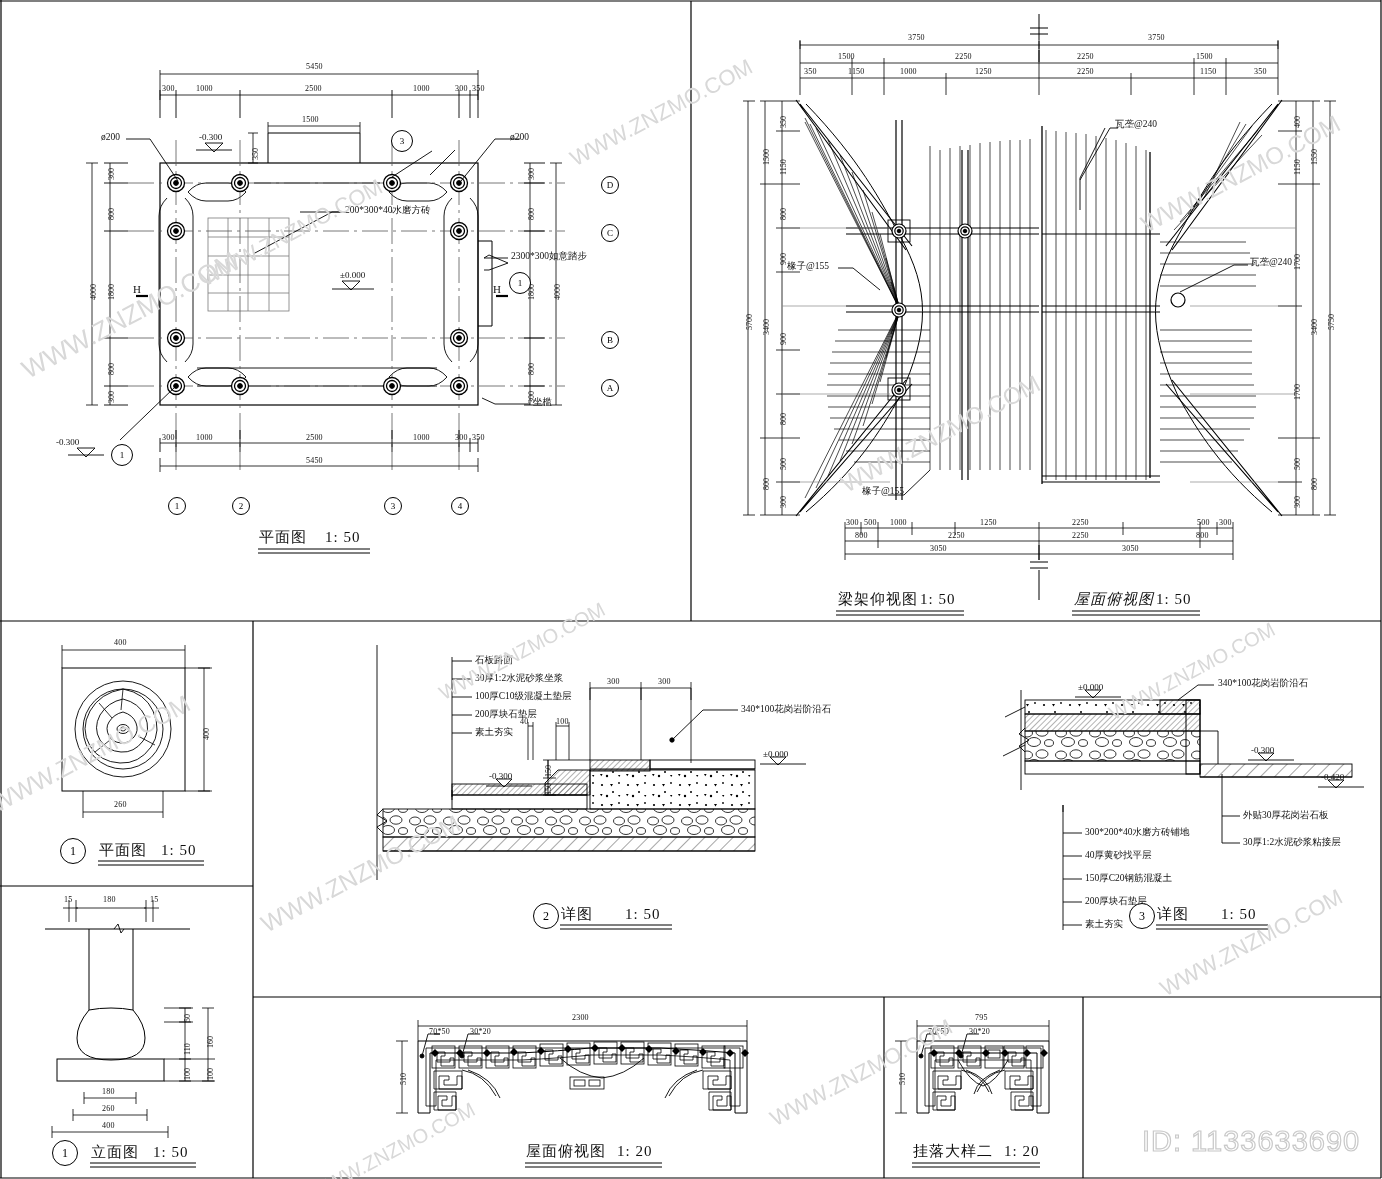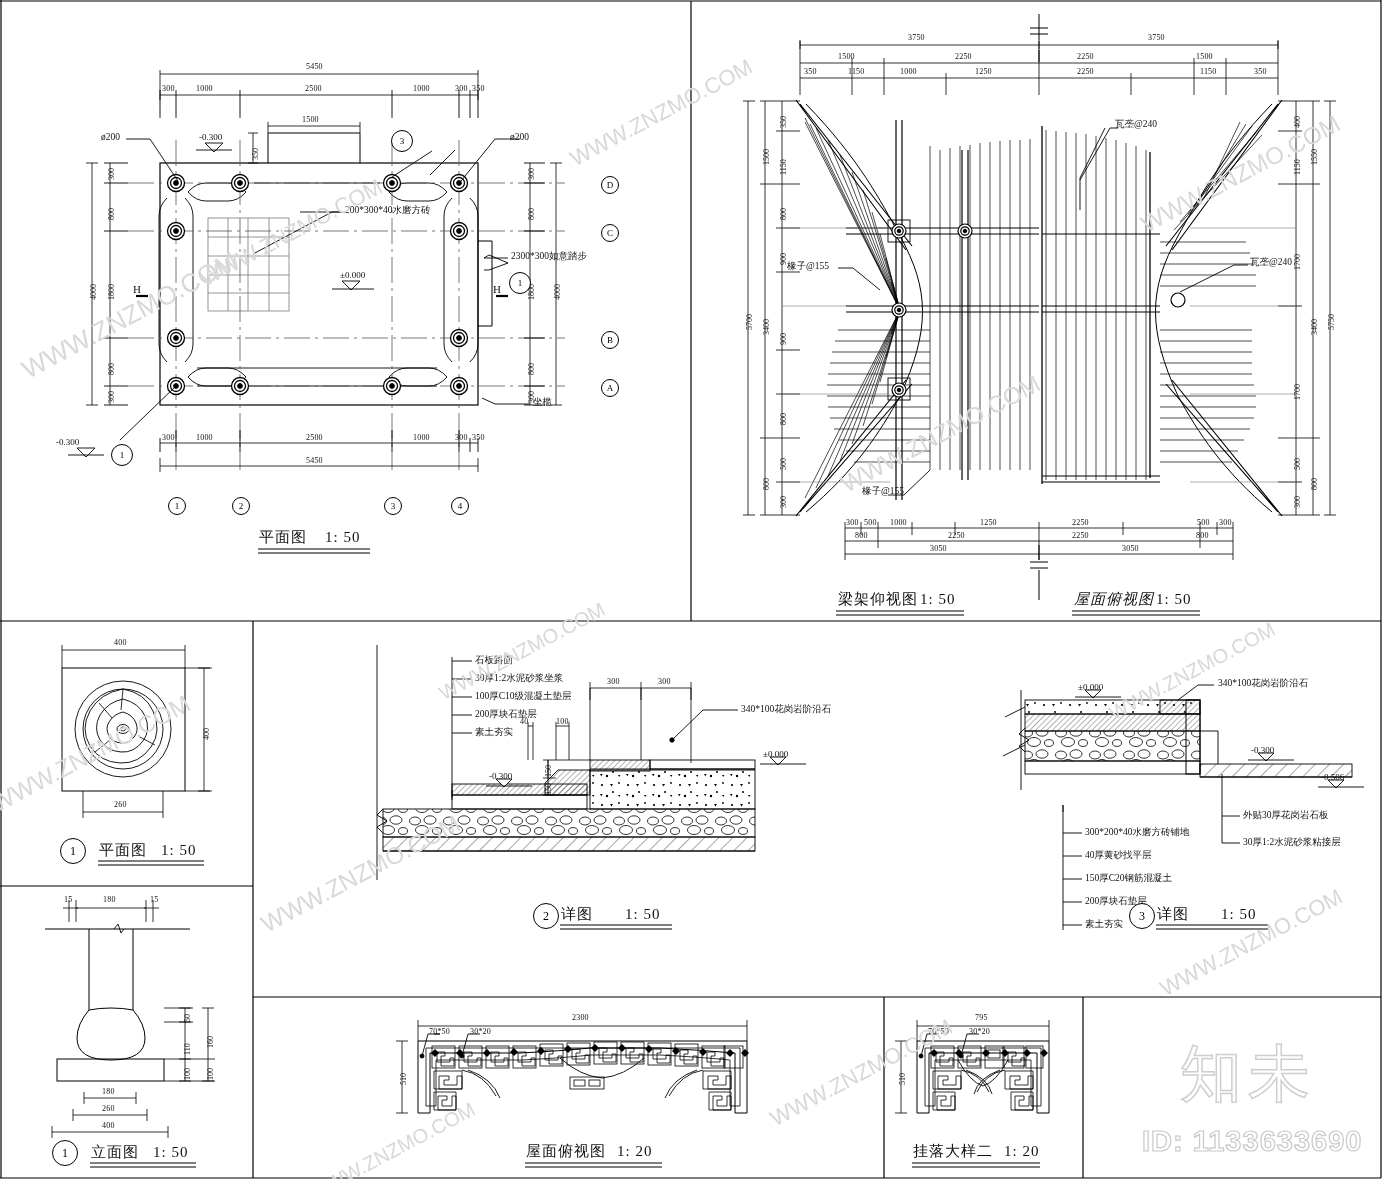--- a/index.html
+++ b/index.html
@@ -1090,21 +1090,21 @@
 <div class="txt note" style="left:1085px;top:828px;">300*200*40水磨方砖铺地</div>
 <div class="txt note" style="left:1085px;top:851px;">40厚黄砂找平层</div>
 <div class="txt note" style="left:1085px;top:874px;">150厚C20钢筋混凝土</div>
 <div class="txt note" style="left:1085px;top:897px;">200厚块石垫层</div>
 <div class="txt note" style="left:1085px;top:920px;">素土夯实</div>
 <div class="txt note" style="left:1243px;top:811px;">外贴30厚花岗岩石板</div>
 <div class="txt note" style="left:1243px;top:838px;">30厚1:2水泥砂浆粘接层</div>
 <div class="txt note" style="left:1218px;top:679px;">340*100花岗岩阶沿石</div>
 <div class="txt lvl" style="left:1078px;top:683px;">±0.000</div>
 <div class="txt lvl" style="left:1251px;top:746px;">-0.300</div>
-<div class="txt lvl" style="left:1321px;top:773px;">-0.506</div>
+<div class="txt lvl" style="left:1321px;top:773px;">-0.420</div>
 <div class="bub" style="left:1129px;top:903px;width:24px;height:24px;font-size:12px;">3</div>
 <div class="txt ttl" style="left:1157px;top:907px;">详图</div>
 <div class="txt ttl" style="left:1221px;top:907px;">1: 50</div>
 
 <div class="txt dim" style="left:572px;top:1014px;">2300</div>
 <div class="txt dimv" style="left:400px;top:1085px;">510</div>
 <div class="txt dim" style="left:429px;top:1028px;">70*50</div>
 <div class="txt dim" style="left:470px;top:1028px;">30*20</div>
 <div class="txt ttl" style="left:526px;top:1144px;">屋面俯视图</div>
 <div class="txt ttl" style="left:617px;top:1144px;">1: 20</div>
@@ -1122,16 +1122,15 @@
 <div class="wm" style="left:830px;top:420px;font-size:24px;transform:rotate(-28deg);">WWW.ZNZMO.COM</div>
 <div class="wm" style="left:1130px;top:160px;font-size:24px;transform:rotate(-28deg);">WWW.ZNZMO.COM</div>
 <div class="wm" style="left:250px;top:860px;font-size:24px;transform:rotate(-28deg);">WWW.ZNZMO.COM</div>
 <div class="wm" style="left:760px;top:1060px;font-size:22px;transform:rotate(-28deg);">WWW.ZNZMO.COM</div>
 <div class="wm" style="left:-20px;top:740px;font-size:24px;transform:rotate(-28deg);">WWW.ZNZMO.COM</div>
 <div class="wm" style="left:430px;top:640px;font-size:20px;transform:rotate(-28deg);">WWW.ZNZMO.COM</div>
 <div class="wm" style="left:1100px;top:660px;font-size:20px;transform:rotate(-28deg);">WWW.ZNZMO.COM</div>
 <div class="wm" style="left:1150px;top:930px;font-size:22px;transform:rotate(-28deg);">WWW.ZNZMO.COM</div>
 <div class="wm" style="left:300px;top:1140px;font-size:20px;transform:rotate(-28deg);">WWW.ZNZMO.COM</div>
 
-<div class="wmlogo" style="left:1180px;top:1032px;font-size:62px;letter-spacing:6px;">知未</div>
-<div class="wmid" style="left:1142px;top:1125px;font-weight:bold;">ID: 1133633690</div>
+<div class="wmid" style="left:1142px;top:1125px;">ID: 1133633690</div>
 
 </div>
 
 </body></html>

